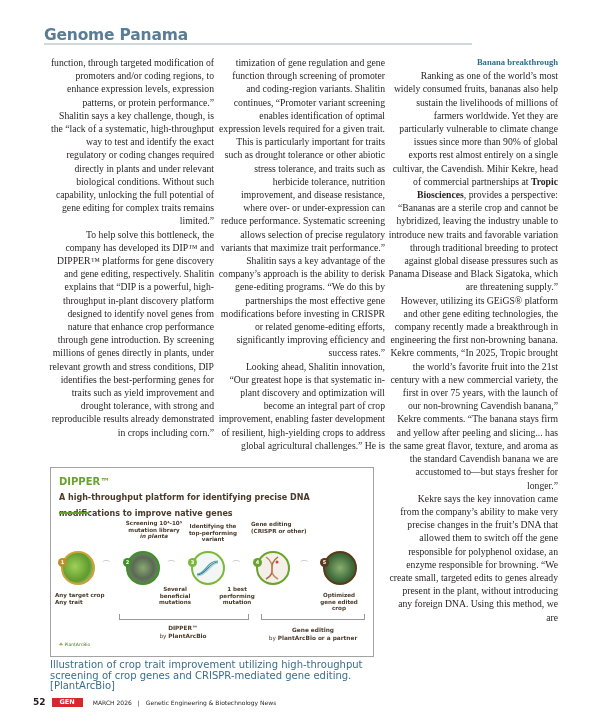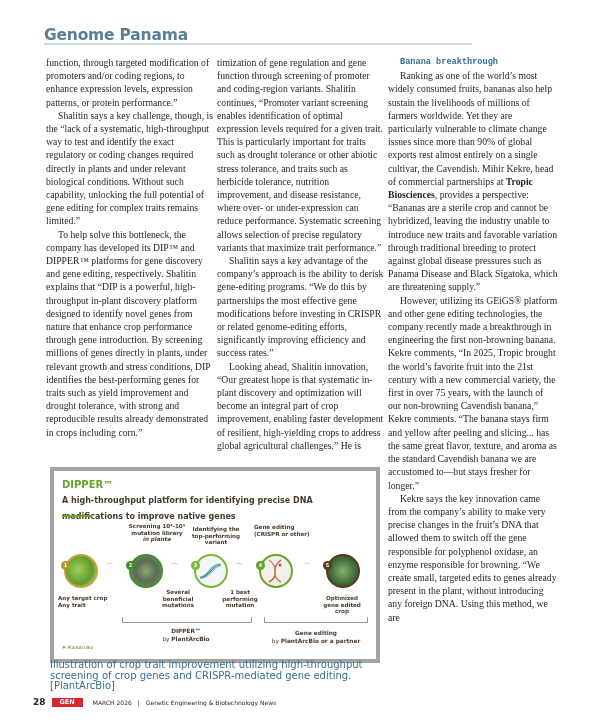--- a/index.html
+++ b/index.html
@@ -2,32 +2,32 @@
 <html><head>
 <meta charset="utf-8">
 <style>
   html, body { margin: 0; padding: 0; background: #ffffff; }
   body { width: 600px; height: 725px; position: relative; overflow: hidden;
          font-family: "Liberation Serif", "DejaVu Serif", serif; color: #231f20; }
   .section-head { position: absolute; left: 44px; top: 26px; width: 428px;
          font-family: "DejaVu Sans", "Liberation Sans", sans-serif; font-weight: bold;
          font-size: 15.5px; color: #5a7d96; letter-spacing: -0.2px; }
   .section-rule { position: absolute; left: 44px; top: 43px; width: 428px; height: 2px; background: #cfd9dc; }
-  .col { position: absolute; top: 56px; font-size: 9.7px; line-height: 13.2px; text-align: left; }
+  .col { position: absolute; top: 56px; font-size: 9.7px; line-height: 13.2px; text-align: right; }
   .col p { margin: 0; text-indent: 12px; }
   .col p.noindent { text-indent: 0; }
   .c1 { left: 46px; width: 168px; }
   .c2 { left: 217px; width: 168px; }
   .c3 { left: 388px; width: 170px; }
-  .subhead { font-family: Liberation Mono, monospace; font-weight: bold;
+  .subhead { font-family: Liberation Serif, serif; font-weight: bold;
              font-size: 8.6px; color: #2f6f8e; margin: 10px 0 6px 0; text-indent: 0; }
   b.co { font-weight: bold; }
   
   .figure { position: absolute; left: 50px; top: 467px; width: 322px; height: 188px;
-            border: 4px solid #a3a3a3; background: #fff; }
+            border: 1px solid #a3a3a3; background: #fff; }
   .fig-title { position: absolute; left: 8px; top: 8px; font-family: "DejaVu Sans", sans-serif;
                font-weight: bold; font-size: 10px; color: #6aa32c; }
   .fig-sub { position: absolute; left: 8px; top: 22px; width: 300px; font-family: "DejaVu Sans", sans-serif;
              font-weight: bold; font-size: 8px; line-height: 16px; color: #4a3a2a; }
   .fig-underline { position: absolute; left: 8px; top: 44px; width: 30px; height: 1.5px; background: #6aa32c; }
   .step-label { position: absolute; font-family: "DejaVu Sans", sans-serif; font-weight: bold;
                 font-size: 5.6px; line-height: 6.6px; color: #4a3a2a; text-align: center; }
   .step-label i { font-style: italic; }
   .circle { position: absolute; width: 34px; height: 34px; border-radius: 50%; box-sizing: border-box; }
   .badge { position: absolute; width: 9px; height: 9px; border-radius: 50%; font-family: "DejaVu Sans", sans-serif;
@@ -134,18 +134,18 @@
     <div><b>Gene editing</b></div>
     <div><span>by </span><b>PlantArcBio or a partner</b></div>
   </div>
 
   <div class="logo"><span style="color:#6aa32c;">☘</span> <span>PlantArcBio</span></div>
 </div>
 
 <div class="caption">Illustration of crop trait improvement utilizing high-throughput screening of crop genes and CRISPR-mediated gene editing. [PlantArcBio]</div>
 
 <div class="footer">
-  <span class="pagenum">28</span>
+  <span class="pagenum">52</span>
   <span class="gen-logo">GEN</span>
   <span>MARCH 2026</span>
   <span class="sep">|</span>
   <span>Genetic Engineering &amp; Biotechnology News</span>
 </div>
 
 </body></html>

